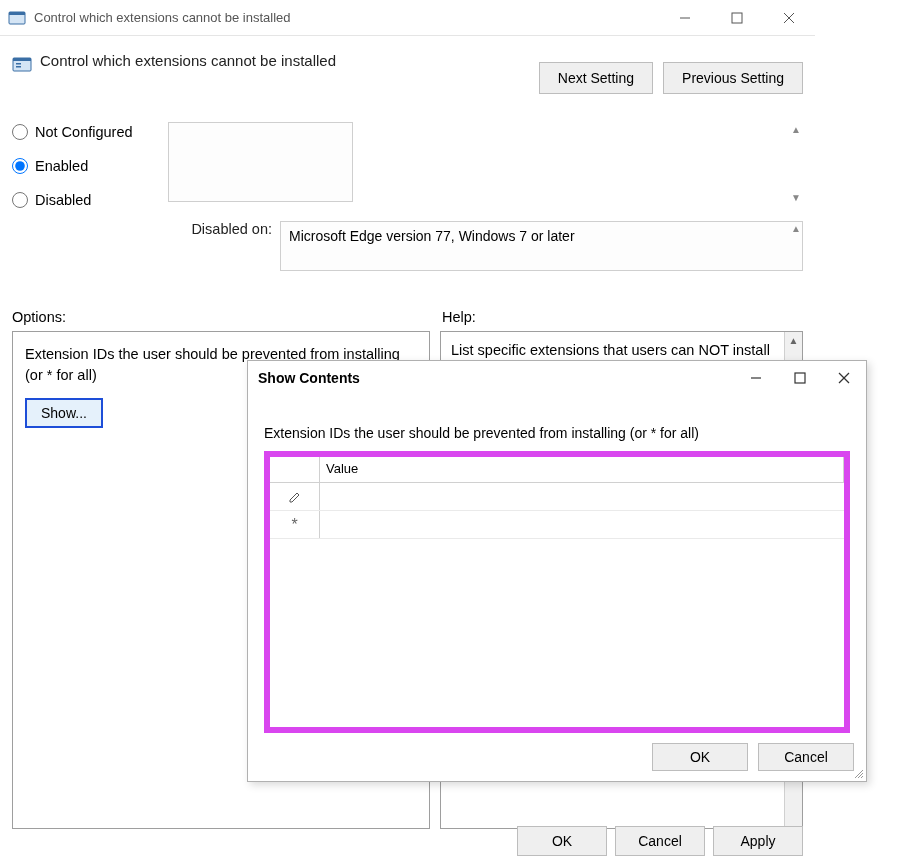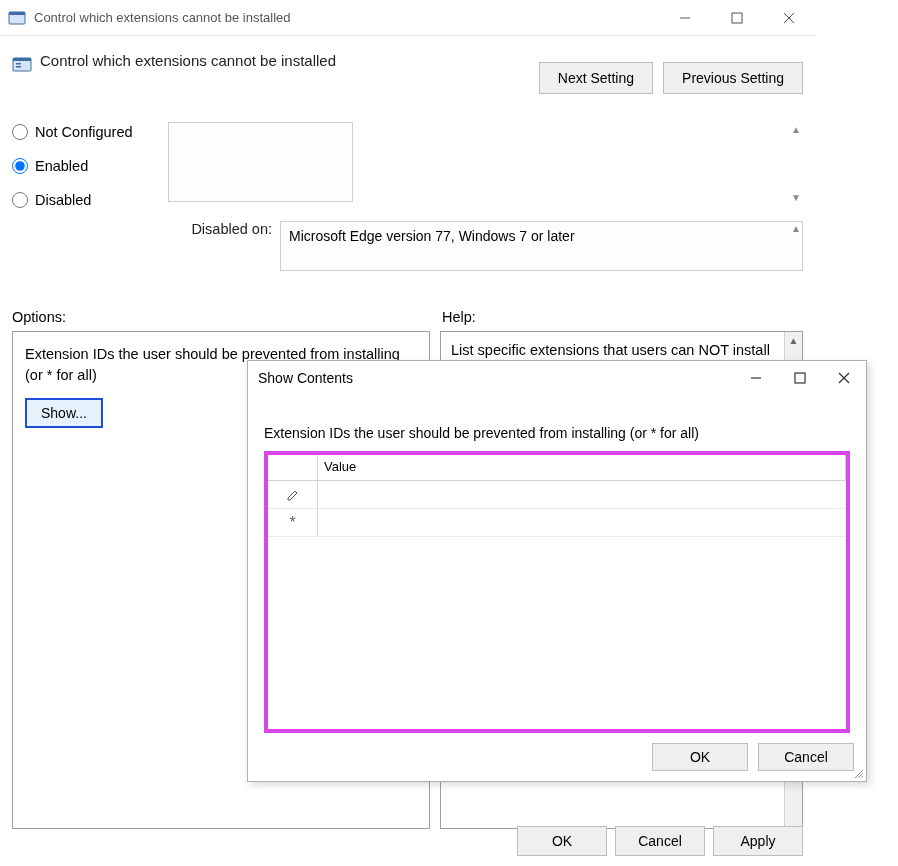--- a/index.html
+++ b/index.html
@@ -49,29 +49,29 @@
 .options-text { margin-bottom: 12px; line-height: 1.45; }
 .show-btn { border: 2px solid #1d4ed8; background: #e5f1fb; padding: 5px 14px; font-size: 14px; cursor: pointer; }
 .help-panel { flex:1; height: 498px; border:1px solid #9e9e9e; padding: 8px 10px; font-size: 14.5px; line-height:1.45; overflow: hidden; position: relative; }
 .help-scroll { position:absolute; right:0; top:0; width:18px; height:100%; background:#f0f0f0; border-left:1px solid #d0d0d0; }
 .help-scroll-arrow { text-align:center; font-size:10px; color:#666; padding:2px 0; }
 
 .footer { position: absolute; bottom: 10px; right: 12px; display: flex; gap: 8px; }
 .footer-btn { width: 90px; padding: 6px 0; background: #efefef; border:1px solid #bdbdbd; font-size:14px; cursor:pointer; }
 
 .dialog { position: absolute; left: 247px; top: 360px; width: 620px; height: 422px; background: #fff; border: 1px solid #b0b0b0; box-shadow: 3px 3px 8px rgba(0,0,0,0.15); display:flex; flex-direction:column; }
-.dialog-titlebar { height: 34px; display:flex; align-items:center; padding-left:10px; }
+.dialog-titlebar { height: 34px; display:flex; align-items:center; padding-left:10px;font-weight:bold; }
 .dialog-title { font-size: 14px; }
 .dialog-titlebar-controls { margin-left:auto; display:flex; height:100%; }
 .dialog-tb-btn { width: 44px; height:34px; background:transparent; border:none; display:flex; align-items:center; justify-content:center; }
 .dialog-tb-btn svg { width:12px; height:12px; stroke:#333; stroke-width:1.2; fill:none; }
 
 .dialog-body { flex:1; padding: 12px 16px 0 16px; display:flex; flex-direction:column; }
 .dialog-desc { font-size: 14px; margin-bottom: 10px; margin-top: 18px; }
-.grid { border:4px solid #d946ef; flex:1; display:flex; flex-direction:column; background:#fff; }
+.grid { border:6px solid #d946ef; flex:1; display:flex; flex-direction:column; background:#fff; }
 .grid-header { display:flex; height:26px; border-bottom:1px solid #d0d0d0; background:#fff; }
 .gh-cell { border-right:1px solid #d0d0d0; padding: 4px 8px; font-size:13px; background:#fff; }
 .gh-row-handle { width:50px; }
 .gh-value { flex:1; padding-left: 6px; }
 .grid-row { display:flex; height:28px; border-bottom:1px solid #eaeaea; }
 .gr-handle { width:50px; border-right:1px solid #d0d0d0; display:flex; align-items:center; justify-content:center; color:#555; font-size:11px; }
 .gr-value { flex:1; padding: 4px 6px; font-size:13.5px; position:relative; }
 .gr-value .caret { border-left: 1px solid #000; height: 15px; display:inline-block; margin-left:-1px; vertical-align:middle; }
 .grid-body-fill { flex:1; }
 

